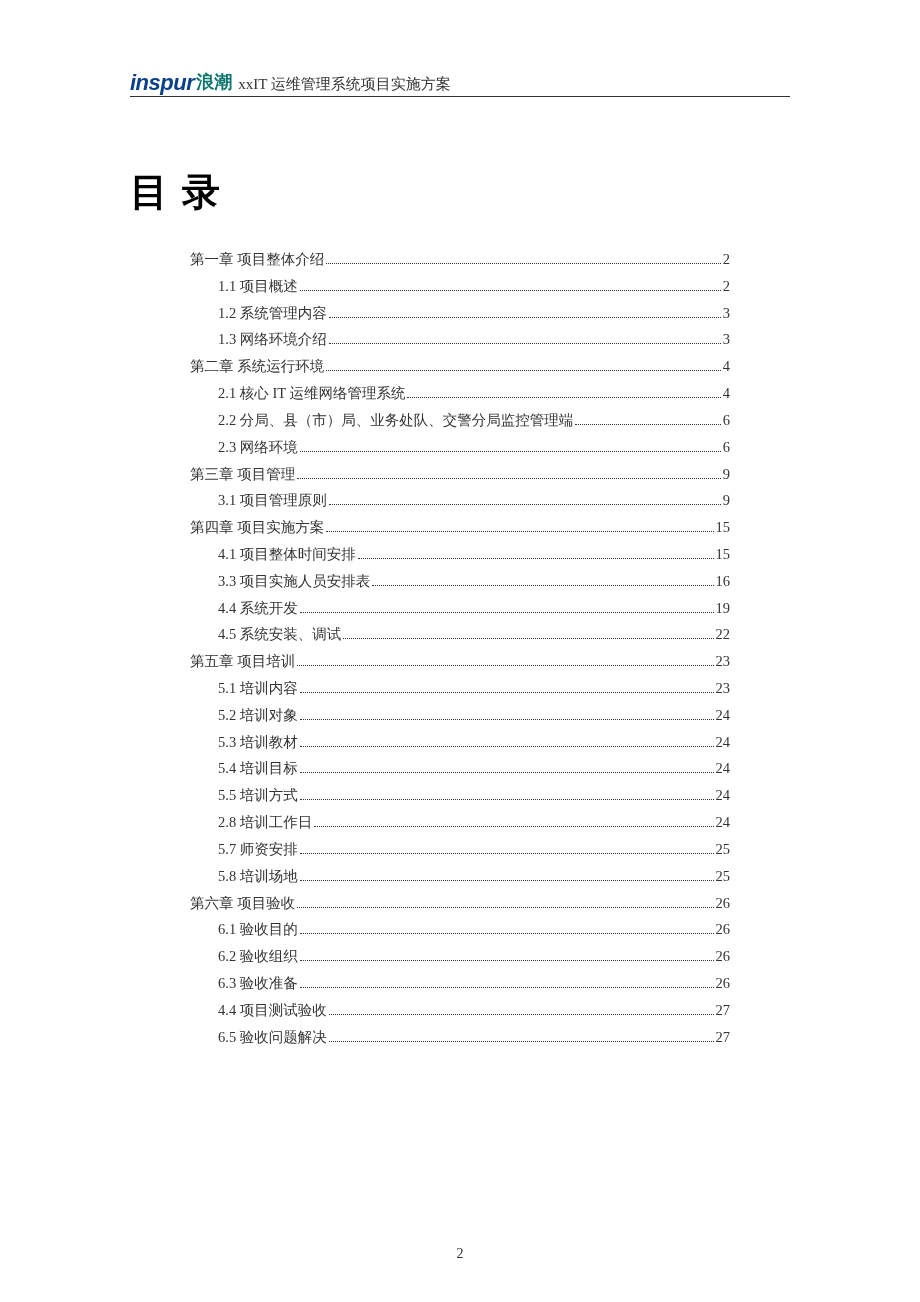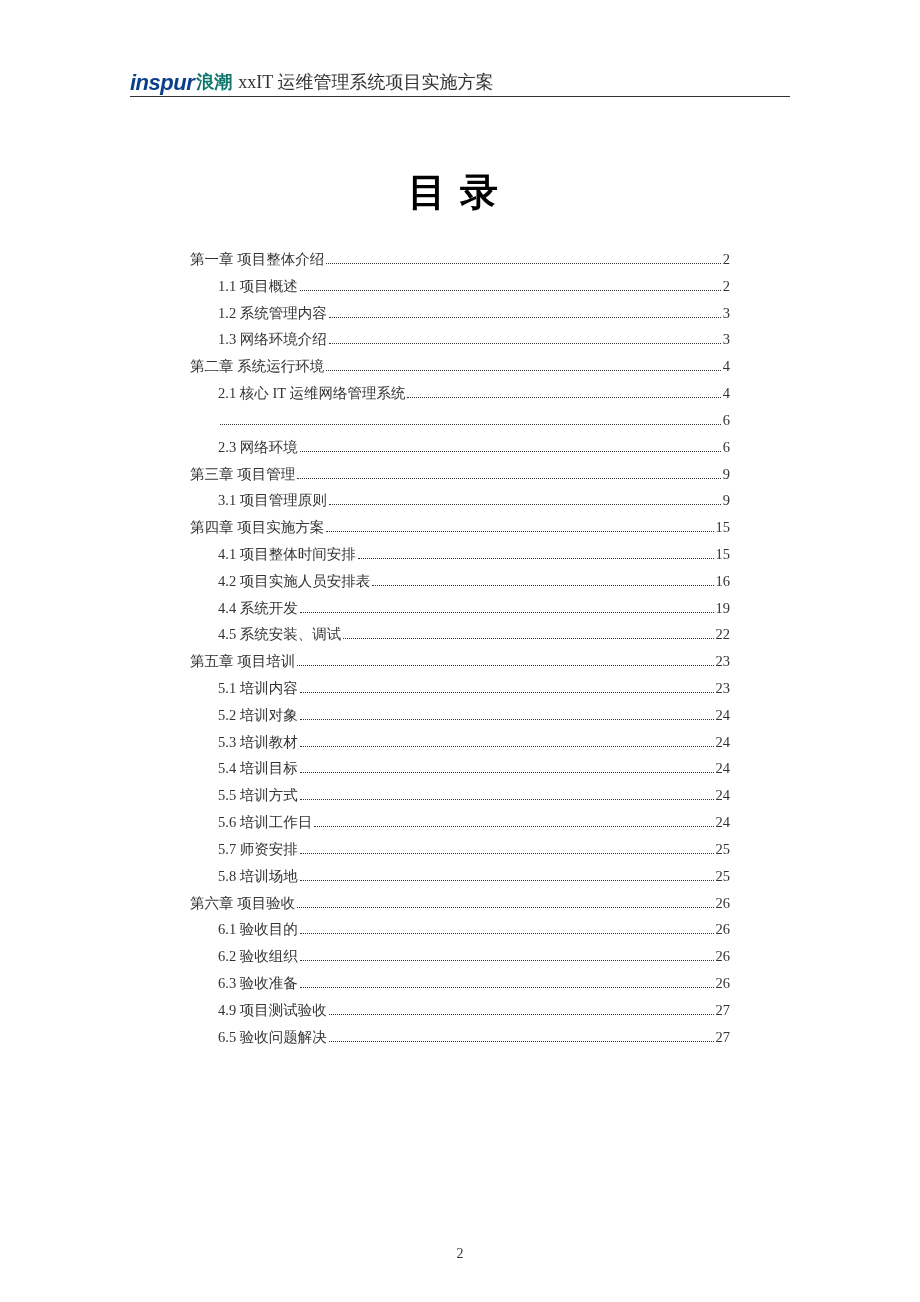--- a/index.html
+++ b/index.html
@@ -38,27 +38,26 @@
       letter-spacing: -0.5px;
     }
     .logo-cn {
       font-family: "SimHei", sans-serif;
       font-weight: bold;
       font-size: 18px;
       color: #0f766e;
       margin-left: 2px;
     }
     .header-title {
-      font-size: 18px;
+      font-size: 15px;
       color: #333;
       margin-left: 2px;
       padding-bottom: 2px;
     }
     .main-title {
-      text-align: center;
       font-family: "SimHei", "黑体", sans-serif;
       font-size: 38px;
       font-weight: bold;
       margin-top: 70px;
       margin-bottom: 28px;
       letter-spacing: 14px;
     }
     .toc {
       padding: 0 60px 0 60px;
     }
@@ -139,20 +138,21 @@
         <span class="toc-label">第二章  系统运行环境</span>
         <span class="toc-dots"></span>
         <span class="toc-page">4</span>
       </div>
       <div class="toc-entry level-2">
         <span class="toc-label">2.1 核心 IT 运维网络管理系统</span>
         <span class="toc-dots"></span>
         <span class="toc-page">4</span>
       </div>
       <div class="toc-entry level-2">
+        <span class="toc-label">2.2 分局、县（市）局、业务处队、交警分局监控管理端</span>
         <span class="toc-dots"></span>
         <span class="toc-page">6</span>
       </div>
       <div class="toc-entry level-2">
         <span class="toc-label">2.3 网络环境</span>
         <span class="toc-dots"></span>
         <span class="toc-page">6</span>
       </div>
       <div class="toc-entry level-1">
         <span class="toc-label">第三章  项目管理</span>
@@ -168,21 +168,21 @@
         <span class="toc-label">第四章  项目实施方案</span>
         <span class="toc-dots"></span>
         <span class="toc-page">15</span>
       </div>
       <div class="toc-entry level-2">
         <span class="toc-label">4.1 项目整体时间安排</span>
         <span class="toc-dots"></span>
         <span class="toc-page">15</span>
       </div>
       <div class="toc-entry level-2">
-        <span class="toc-label">4.2 项目实施人员安排表</span>
+        <span class="toc-label">3.3 项目实施人员安排表</span>
         <span class="toc-dots"></span>
         <span class="toc-page">16</span>
       </div>
       <div class="toc-entry level-2">
         <span class="toc-label">4.4 系统开发</span>
         <span class="toc-dots"></span>
         <span class="toc-page">19</span>
       </div>
       <div class="toc-entry level-2">
         <span class="toc-label">4.5 系统安装、调试</span>
@@ -213,21 +213,21 @@
         <span class="toc-label">5.4 培训目标</span>
         <span class="toc-dots"></span>
         <span class="toc-page">24</span>
       </div>
       <div class="toc-entry level-2">
         <span class="toc-label">5.5 培训方式</span>
         <span class="toc-dots"></span>
         <span class="toc-page">24</span>
       </div>
       <div class="toc-entry level-2">
-        <span class="toc-label">5.6 培训工作日</span>
+        <span class="toc-label">2.8 培训工作日</span>
         <span class="toc-dots"></span>
         <span class="toc-page">24</span>
       </div>
       <div class="toc-entry level-2">
         <span class="toc-label">5.7 师资安排</span>
         <span class="toc-dots"></span>
         <span class="toc-page">25</span>
       </div>
       <div class="toc-entry level-2">
         <span class="toc-label">5.8 培训场地</span>
@@ -248,21 +248,21 @@
         <span class="toc-label">6.2 验收组织</span>
         <span class="toc-dots"></span>
         <span class="toc-page">26</span>
       </div>
       <div class="toc-entry level-2">
         <span class="toc-label">6.3 验收准备</span>
         <span class="toc-dots"></span>
         <span class="toc-page">26</span>
       </div>
       <div class="toc-entry level-2">
-        <span class="toc-label">4.9 项目测试验收</span>
+        <span class="toc-label">4.4 项目测试验收</span>
         <span class="toc-dots"></span>
         <span class="toc-page">27</span>
       </div>
       <div class="toc-entry level-2">
         <span class="toc-label">6.5 验收问题解决</span>
         <span class="toc-dots"></span>
         <span class="toc-page">27</span>
       </div>
     </div>
 </div>

